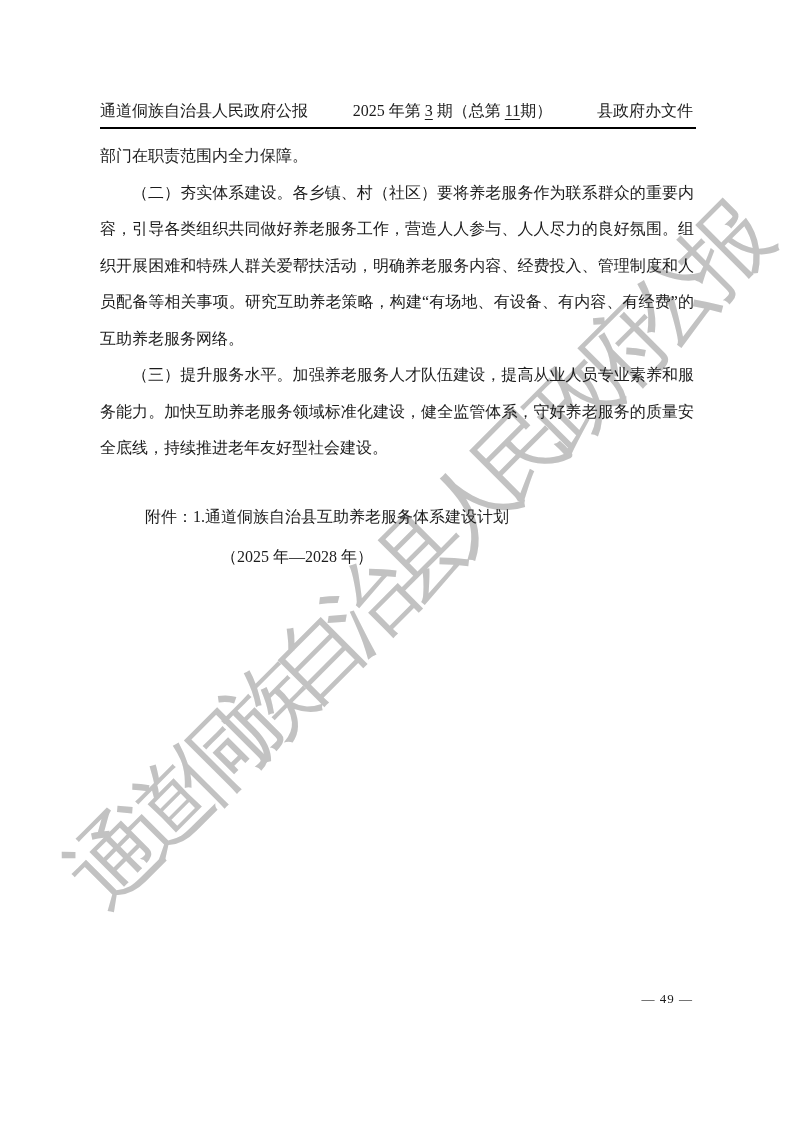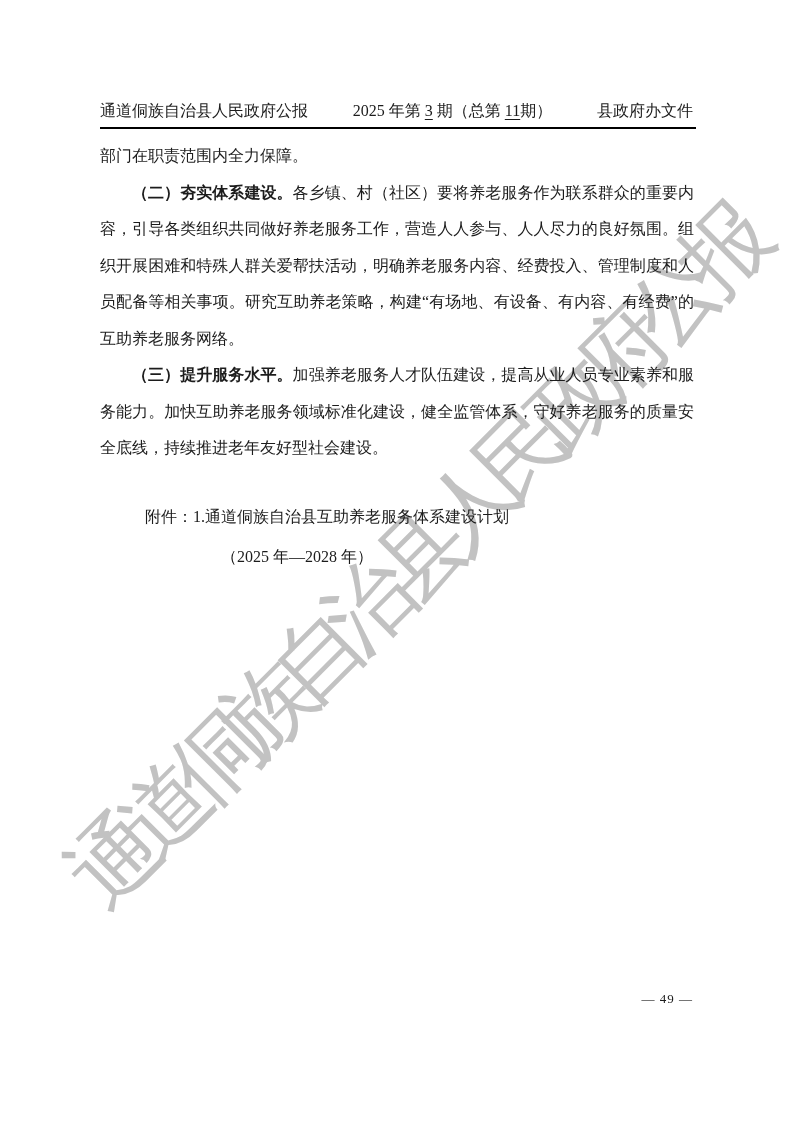--- a/index.html
+++ b/index.html
@@ -63,21 +63,21 @@
     width: 594px;
     z-index: 1;
     font-size: 16px;
     line-height: 36.5px;
     text-align: justify;
     text-justify: inter-character;
     text-align-last: left;
   }
   .para { margin: 0; text-indent: 2em; }
   .para.no-indent { text-indent: 0; }
-  .para .lead { font-weight: bold; }
+  .para .lead { font-weight: normal; }
 
   
   .att {
     display: flex;
     margin-top: 30px;
     padding-left: 45px;
     line-height: 40px;
   }
   .att-label { flex: none; white-space: nowrap; }
   .att-list { margin: 0; }

